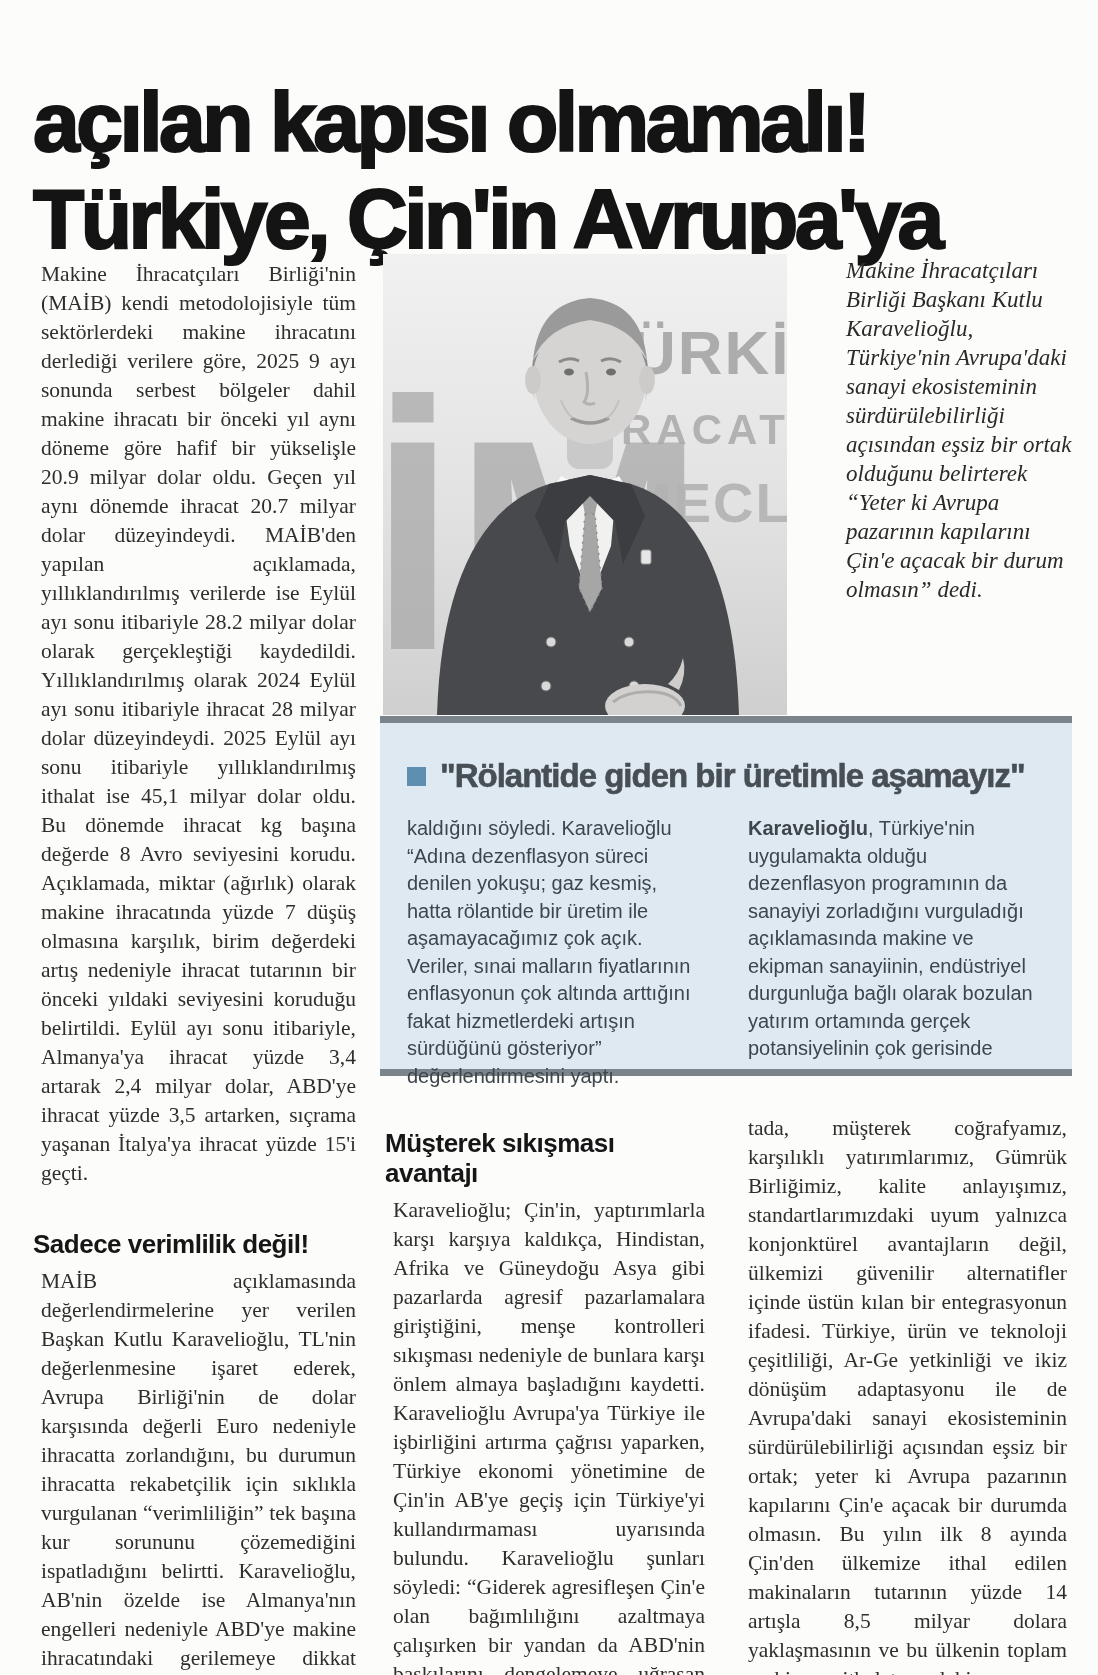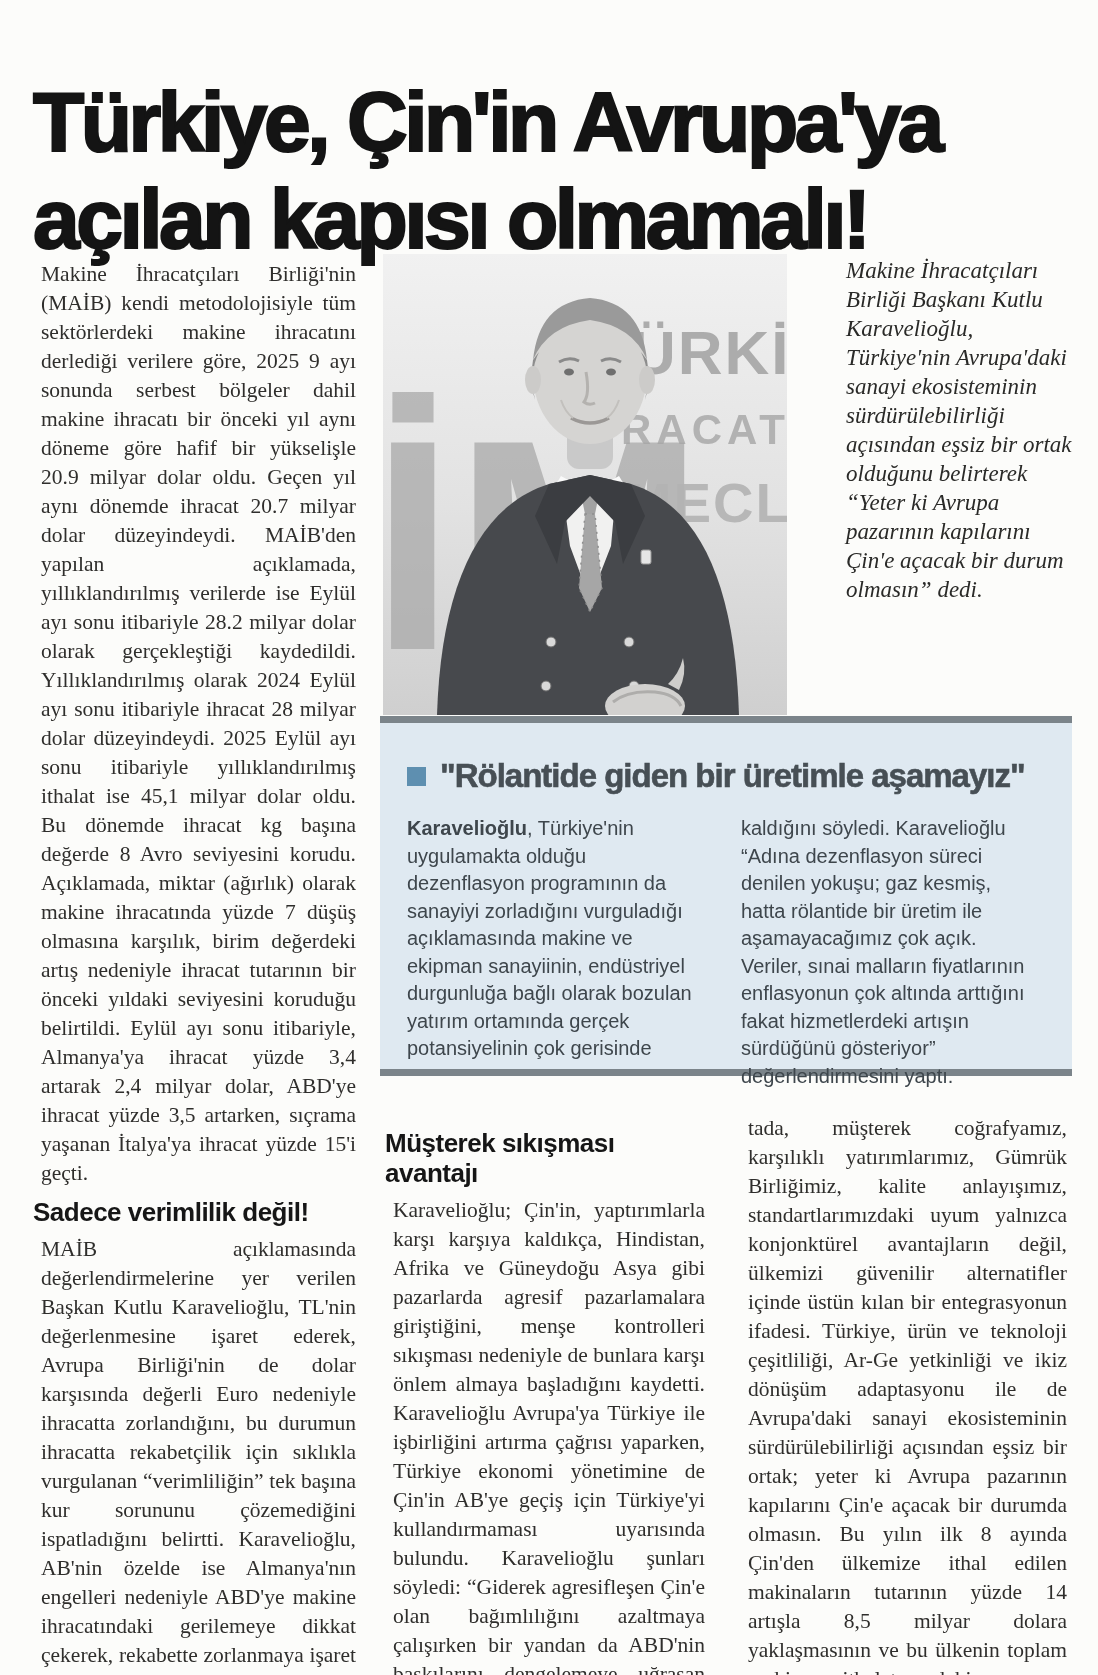--- a/index.html
+++ b/index.html
@@ -32,21 +32,21 @@
   .body-text p{margin:8px;}
   .col-left{position:absolute;left:33px;top:252px;width:331px;}
   .col-mid-bottom{position:absolute;left:385px;top:1106px;width:328px;}
   .col-right-bottom{position:absolute;left:740px;top:1106px;width:335px;}
   .subhead{
     font-family:"Liberation Sans", sans-serif;
     font-weight:700;font-size:26px;line-height:30px;
     letter-spacing:-0.5px;color:#161616;
     margin:22px 0 8px 0;text-align:left;
   }
-  .subhead.first{margin-top:9px;}
+  .subhead.first{margin-top:41px;}
   
   .photo{
     position:absolute;left:383px;top:254px;width:404px;height:461px;
     overflow:hidden;background:#dcdcdc;
   }
   
   .caption{
     position:absolute;left:846px;top:256px;width:228px;
     font-size:23px;line-height:29px;color:#29292.7;
     color:#2a2a28;text-align:left;font-style:italic;
@@ -77,22 +77,22 @@
   .pq-col.c1{flex:0 0 288px;}
   .pq-col.c2{flex:1;}
   .pq-lead{font-weight:700;}
 </style>
 </head>
 <body>
 
 <div class="page">
 
   <h1 class="headline">
+    <span>açılan kapısı olmamalı!</span>
     <span>Türkiye, Çin'in Avrupa'ya</span>
-    <span>açılan kapısı olmamalı!</span>
   </h1>
 
   <div class="col-left body-text">
     <p>Makine İhracatçıları Birliği'nin (MAİB) kendi metodolojisiyle tüm sektörlerdeki makine ihracatını derlediği verilere göre, 2025 9 ayı sonunda serbest bölgeler dahil makine ihracatı bir önceki yıl aynı döneme göre hafif bir yükselişle 20.9 milyar dolar oldu. Geçen yıl aynı dönemde ihracat 20.7 milyar dolar düzeyindeydi. MAİB'den yapılan açıklamada, yıllıklandırılmış verilerde ise Eylül ayı sonu itibariyle 28.2 milyar dolar olarak gerçekleştiği kaydedildi. Yıllıklandırılmış olarak 2024 Eylül ayı sonu itibariyle ihracat 28 milyar dolar düzeyindeydi. 2025 Eylül ayı sonu itibariyle yıllıklandırılmış ithalat ise 45,1 milyar dolar oldu. Bu dönemde ihracat kg başına değerde 8 Avro seviyesini korudu. Açıklamada, miktar (ağırlık) olarak makine ihracatında yüzde 7 düşüş olmasına karşılık, birim değerdeki artış nedeniyle ihracat tutarının bir önceki yıldaki seviyesini koruduğu belirtildi. Eylül ayı sonu itibariyle, Almanya'ya ihracat yüzde 3,4 artarak 2,4 milyar dolar, ABD'ye ihracat yüzde 3,5 artarken, sıçrama yaşanan İtalya'ya ihracat yüzde 15'i geçti.</p>
     <h2 class="subhead first">Sadece verimlilik değil!</h2>
     <p>MAİB açıklamasında değerlendirmelerine yer verilen Başkan Kutlu Karavelioğlu, TL'nin değerlenmesine işaret ederek, Avrupa Birliği'nin de dolar karşısında değerli Euro nedeniyle ihracatta zorlandığını, bu durumun ihracatta rekabetçilik için sıklıkla vurgulanan “verimliliğin” tek başına kur sorununu çözemediğini ispatladığını belirtti. Karavelioğlu, AB'nin özelde ise Almanya'nın engelleri nedeniyle ABD'ye makine ihracatındaki gerilemeye dikkat çekerek, rekabette zorlanmaya işaret etti. Karavelioğlu, “Eurodaki değerlenme, Türkiye'nin ihracatının dolar bazında artmasını sağlamakla birlikte Avrupa mallarını ABD için daha pahalı hale getirerek kıtanın dış ticaret hacmini daraltıyor. Yerel para biriminin aşırı değerlendiği bir noktada, rekabetçiliğin sadece katma değer ve verimlilik meselesi olmadığına dair güzel de bir örnek teşkil</p>
   </div>
 
   <div class="photo">
     <svg width="404" height="461" viewBox="0 0 404 461" xmlns="http://www.w3.org/2000/svg">
@@ -163,22 +163,22 @@
   <aside class="caption">Makine İhracatçıları Birliği Başkanı Kutlu Karavelioğlu, Türkiye'nin Avrupa'daki sanayi ekosisteminin sürdürülebilirliği açısından eşsiz bir ortak olduğunu belirterek “Yeter ki Avrupa pazarının kapılarını Çin'e açacak bir durum olmasın” dedi.</aside>
 
   <section class="pullquote">
     <div class="pq-title-row">
       <svg class="pq-bullet" width="19" height="19">
         <rect x="0" y="0" width="19" height="19" fill="#5e8fb0"></rect>
       </svg>
       <h2 class="pq-title">"Rölantide giden bir üretimle aşamayız"</h2>
     </div>
     <div class="pq-cols">
+      <p class="pq-col c2">kaldığını söyledi. Karavelioğlu “Adına dezenflasyon süreci denilen yokuşu; gaz kesmiş, hatta rölantide bir üretim ile aşamayacağımız çok açık. Veriler, sınai malların fiyatlarının enflasyonun çok altında arttığını fakat hizmetlerdeki artışın sürdüğünü gösteriyor” değerlendirmesini yaptı.</p>
       <p class="pq-col c1"><span class="pq-lead">Karavelioğlu</span><span>, Türkiye'nin uygulamakta olduğu dezenflasyon programının da sanayiyi zorladığını vurguladığı açıklamasında makine ve ekipman sanayiinin, endüstriyel durgunluğa bağlı olarak bozulan yatırım ortamında gerçek potansiyelinin çok gerisinde</span></p>
-      <p class="pq-col c2">kaldığını söyledi. Karavelioğlu “Adına dezenflasyon süreci denilen yokuşu; gaz kesmiş, hatta rölantide bir üretim ile aşamayacağımız çok açık. Veriler, sınai malların fiyatlarının enflasyonun çok altında arttığını fakat hizmetlerdeki artışın sürdüğünü gösteriyor” değerlendirmesini yaptı.</p>
     </div>
   </section>
 
   <div class="col-mid-bottom body-text">
     <h2 class="subhead">Müşterek sıkışması avantajı</h2>
     <p>Karavelioğlu; Çin'in, yaptırımlarla karşı karşıya kaldıkça, Hindistan, Afrika ve Güneydoğu Asya gibi pazarlarda agresif pazarlamalara giriştiğini, menşe kontrolleri sıkışması nedeniyle de bunlara karşı önlem almaya başladığını kaydetti. Karavelioğlu Avrupa'ya Türkiye ile işbirliğini artırma çağrısı yaparken, Türkiye ekonomi yönetimine de Çin'in AB'ye geçiş için Türkiye'yi kullandırmaması uyarısında bulundu. Karavelioğlu şunları söyledi: “Giderek agresifleşen Çin'e olan bağımlılığını azaltmaya çalışırken bir yandan da ABD'nin baskılarını dengelemeye uğraşan AB için, bölgesel üretim ortaklıklarını büyütmek artık ertelenemez bir zorunluluk... Bu nok-</p>
   </div>
 
   <div class="col-right-bottom body-text">
     <p>tada, müşterek coğrafyamız, karşılıklı yatırımlarımız, Gümrük Birliğimiz, kalite anlayışımız, standartlarımızdaki uyum yalnızca konjonktürel avantajların değil, ülkemizi güvenilir alternatifler içinde üstün kılan bir entegrasyonun ifadesi. Türkiye, ürün ve teknoloji çeşitliliği, Ar-Ge yetkinliği ve ikiz dönüşüm adaptasyonu ile de Avrupa'daki sanayi ekosisteminin sürdürülebilirliği açısından eşsiz bir ortak; yeter ki Avrupa pazarının kapılarını Çin'e açacak bir durumda olmasın. Bu yılın ilk 8 ayında Çin'den ülkemize ithal edilen makinaların tutarının yüzde 14 artışla 8,5 milyar dolara yaklaşmasının ve bu ülkenin toplam makine ithalatımızdaki payının yüzde 27,8'e yükselmesinin AB'nin kaygılarını derinleştireceğini bilmeliyiz.”</p>

